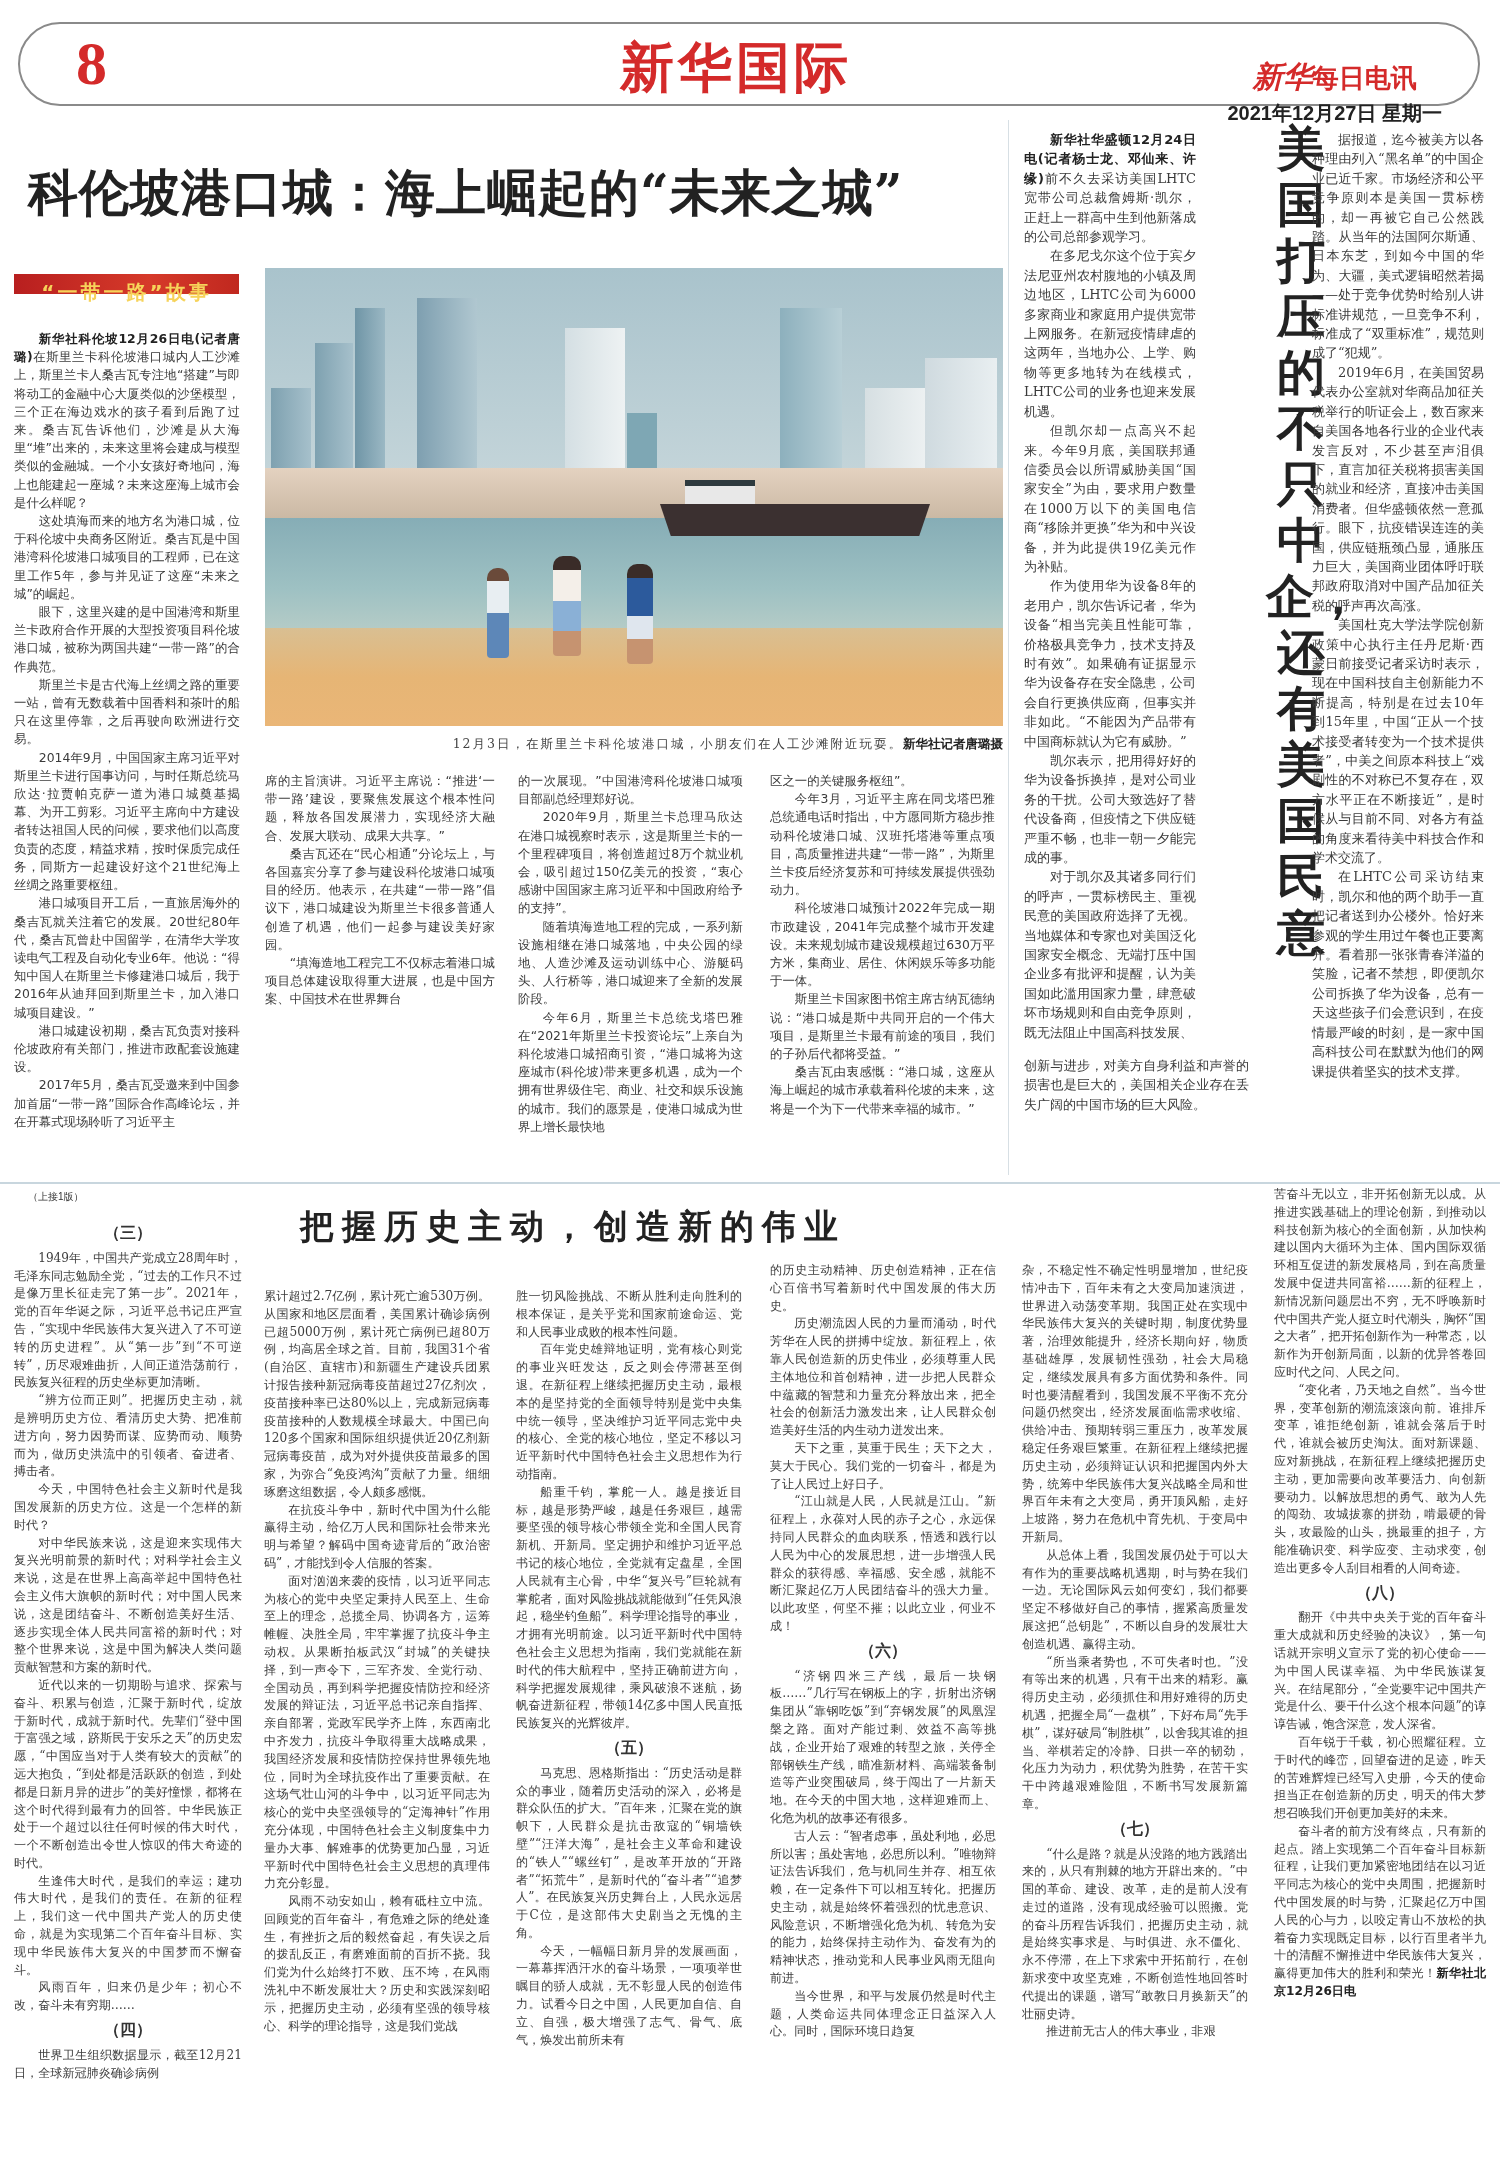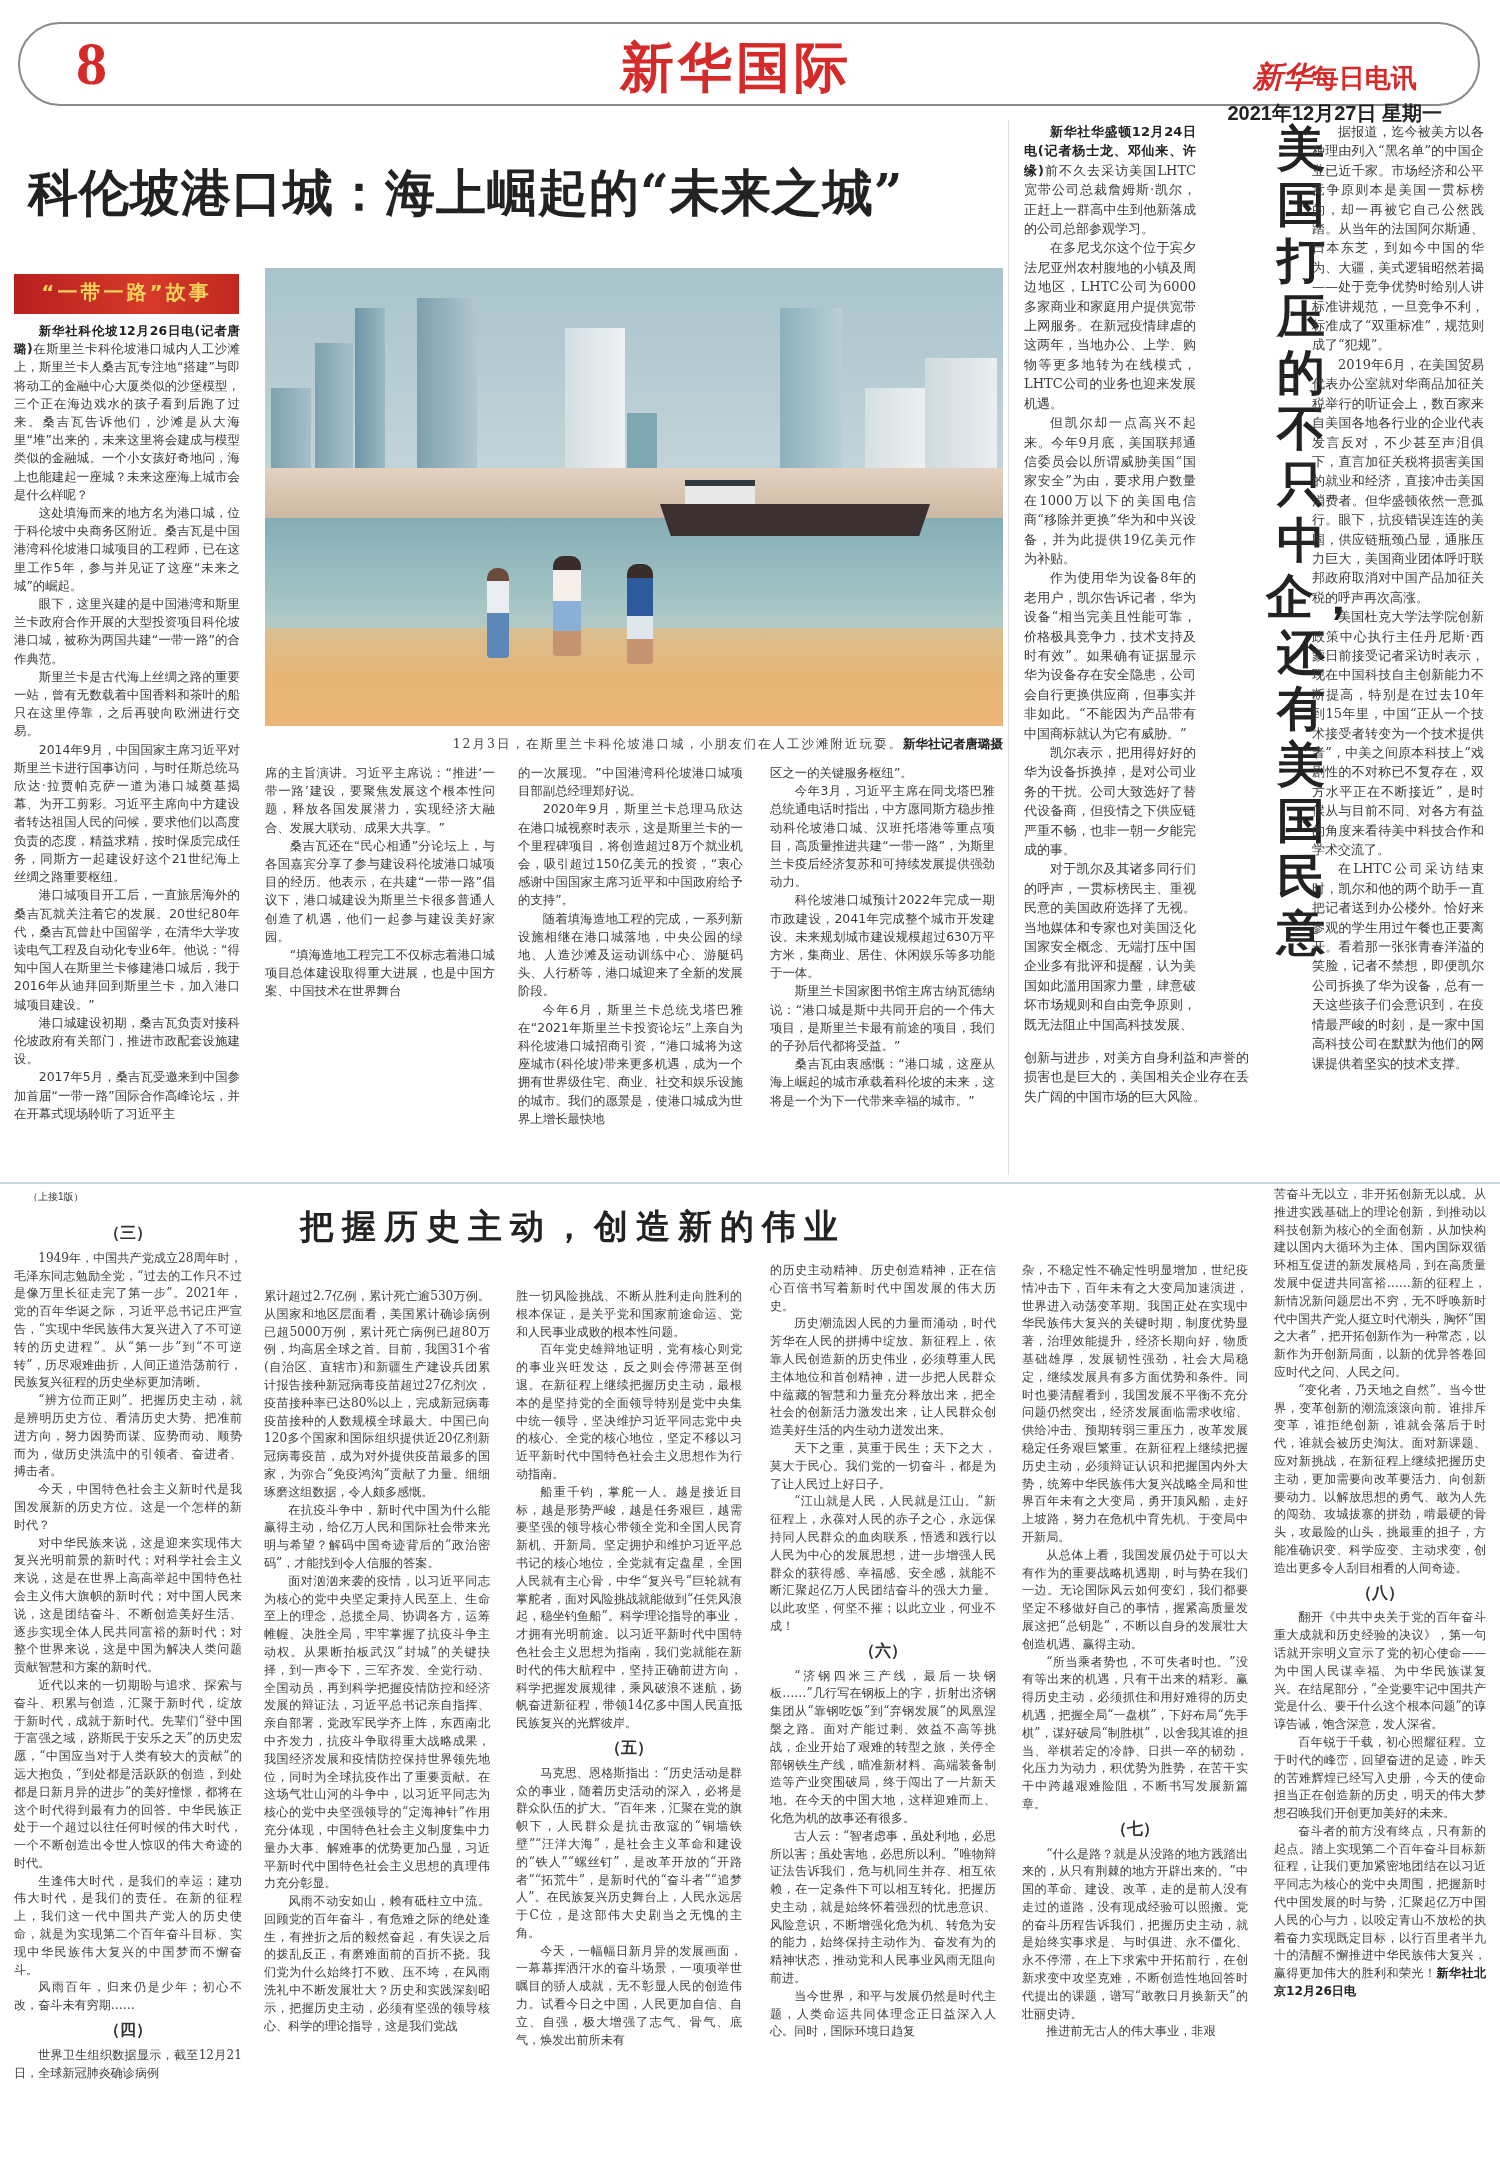--- a/index.html
+++ b/index.html
@@ -14,27 +14,27 @@
   .section-title { position: absolute; left: 600px; top: 8px; font-family: "DejaVu Serif", serif;
     font-size: 54px; color: #d42a2a; font-weight: bold; letter-spacing: 4px; }
   .brand { position: absolute; right: 36px; top: 12px; text-align: center; margin-top: 21px; }
   .brand-name { font-size: 26px; color: #d42a2a; font-weight: bold; }
   .brand-name .calli { font-style: italic; font-size: 30px; }
   .issue-date { font-family: "Liberation Sans", sans-serif; font-size: 20px; color: #222; font-weight: bold; margin-top: 2px; }
 
   
   .headline-main { position: absolute; left: 28px; top: 160px; font-family: "DejaVu Serif", serif;
     font-size: 50px; font-weight: bold; color: #222; letter-spacing: 1px; white-space: nowrap; }
-  .kicker { position: absolute; left: 14px; top: 274px; width: 225px; height: 40px;
+  .kicker { position: absolute; left: 14px; top: 274px; width: 225px; height: 20px;
     background: linear-gradient(90deg,#b81f1f,#d63a2a 60%,#c0281f); color: #f6d35a;
     font-family: "DejaVu Sans", sans-serif; font-weight: bold; font-size: 20px;
     text-align: center; line-height: 36px; letter-spacing: 3px; }
 
   .col { position: absolute; font-family: "DejaVu Sans", sans-serif; font-size: 12.4px;
-    line-height: 18.2px; color: #3a3a3a; text-align: justify; }
+    line-height: 18.2px; color: #3a3a3a; text-align: justify; margin-top: 8px; }
   .col p { text-indent: 2em; }
   .col p.lead { text-indent: 2em; }
   .col .dateline { font-weight: bold; color: #222; }
   .serif-col { font-family: "DejaVu Serif", serif; font-size: 12.2px; line-height: 18px; color: #3a3a3a; }
 
   
   .photo { position: absolute; left: 265px; top: 268px; width: 738px; height: 458px; overflow: hidden;
     background: linear-gradient(180deg,#b9cfd6 0%,#c6d6da 40%,#8fb3bc 55%,#9cc0c4 66%,#c9c3a8 76%,#e4b877 84%,#e8ba7a 100%); }
   .photo .sky { position: absolute; left: 0; top: 0; width: 100%; height: 250px; background: linear-gradient(180deg,#a9c3cc,#c9d8dc); }
   .bld { position: absolute; bottom: 0; background: linear-gradient(90deg,#7ea1b0,#a6c0cb); }

